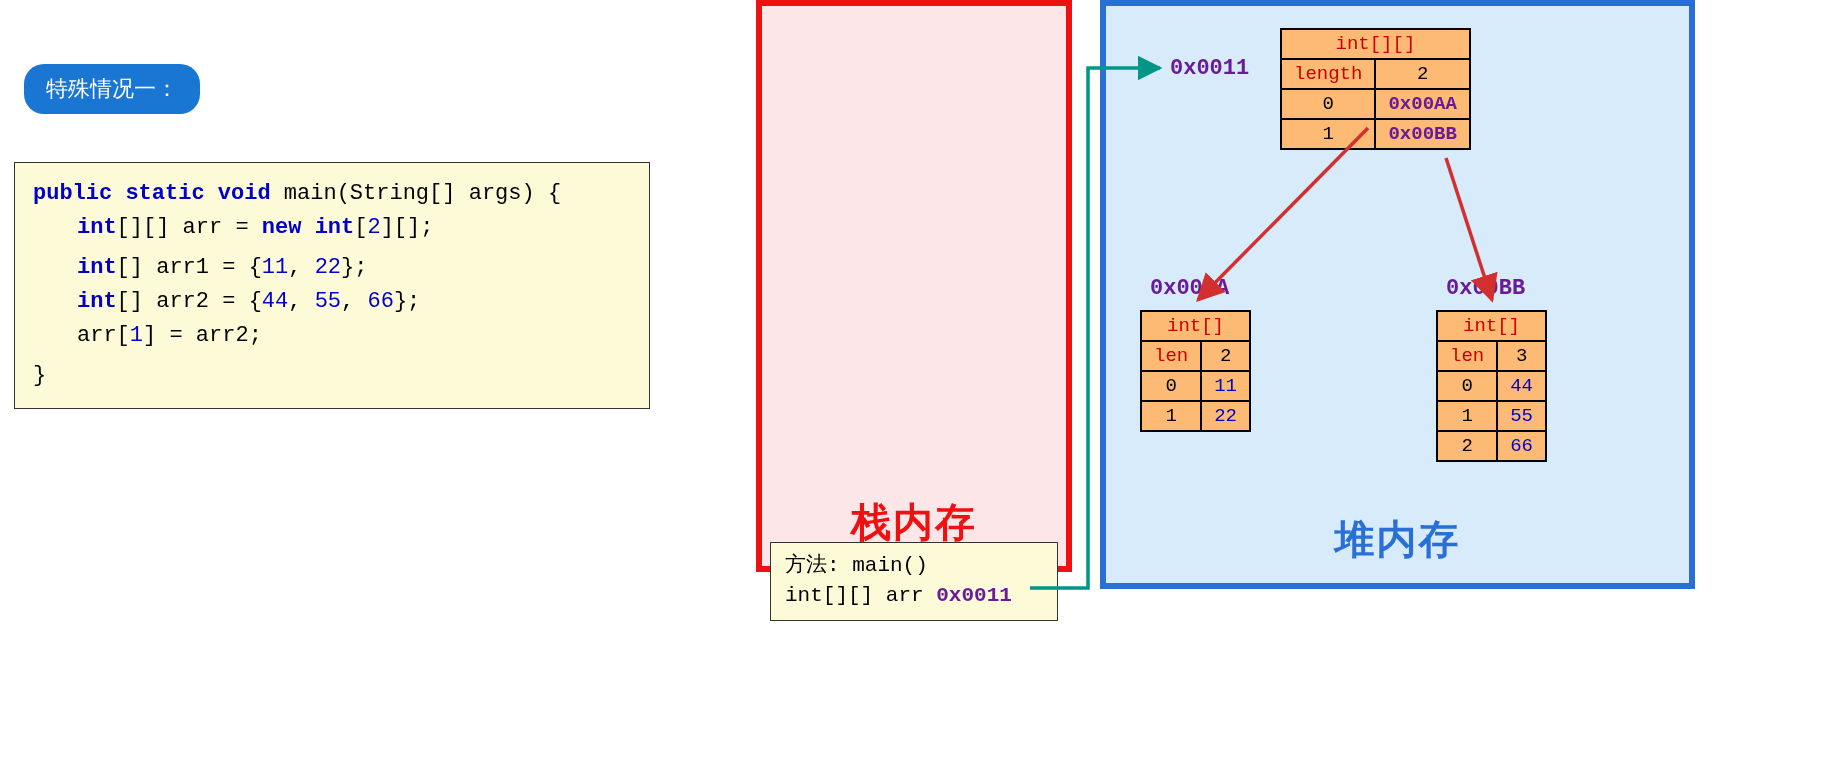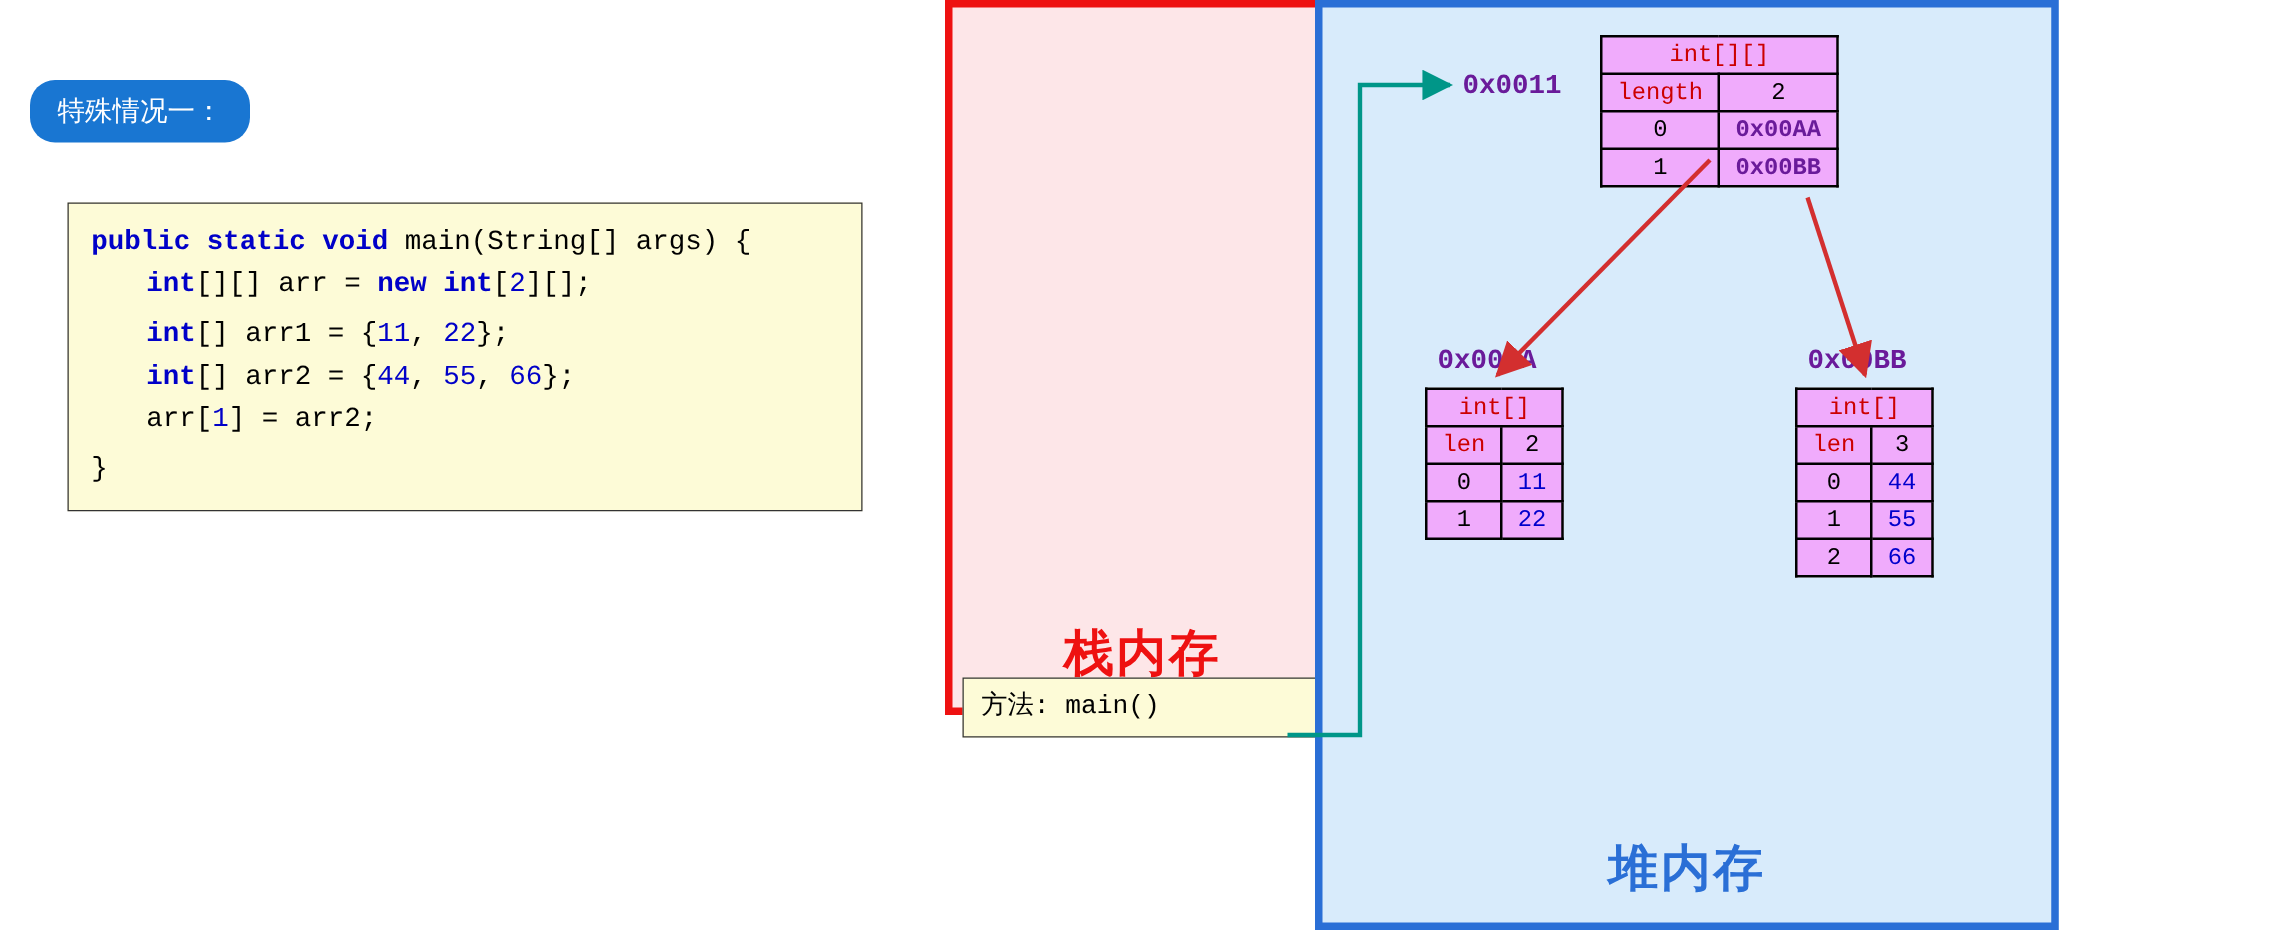--- a/index.html
+++ b/index.html
@@ -69,21 +69,21 @@
     border-collapse: collapse;
     background: #fff;
     font-size: 19px;
     font-family: "Consolas", "Courier New", monospace;
   }
   .obj-table td, .obj-table th {
     border: 2px solid #000;
     padding: 3px 12px;
     text-align: center;
     min-width: 44px;
-    background: #f0abfc;
+    background: #fdba74;
   }
   .obj-table .hdr { color: #c00; font-weight: normal; }
   .obj-table .full { text-align: center; }
   .obj-table .len-label { color: #c00; font-weight: normal; }
   .obj-table .val-addr { color: #6a1b9a; font-weight: bold; }
   .obj-table .val-num { color: #00c; }
   .addr-label {
     position: absolute;
     color: #6a1b9a;
     font-weight: bold;
@@ -95,38 +95,41 @@
     top: 0; left: 0;
     width: 1826px; height: 760px;
     pointer-events: none;
   }
 </style>
 </head>
 <body>
 
 <div class="badge" style="top:64px; left:24px;">特殊情况一：</div>
 
-<div class="code-box" style="top:162px; left:14px; width:636px;margin-left:40px;">
+<div class="code-box" style="top:162px; left:14px; width:636px;">
   <div><span class="kw">public static void</span><span> main(String[] args) {</span></div>
   <div style="padding-left:44px"><span class="kw">int</span><span>[][] arr = </span><span class="kw">new int</span><span>[</span><span class="num">2</span><span>][];</span></div>
   <div style="padding-left:44px; margin-top:6px"><span class="kw">int</span><span>[] arr1 = {</span><span class="num">11</span><span>, </span><span class="num">22</span><span>};</span></div>
   <div style="padding-left:44px"><span class="kw">int</span><span>[] arr2 = {</span><span class="num">44</span><span>, </span><span class="num">55</span><span>, </span><span class="num">66</span><span>};</span></div>
   <div style="padding-left:44px"><span>arr[</span><span class="num">1</span><span>] = arr2;</span></div>
   <div style="margin-top:6px">}</div>
 </div>
 
 <div class="stack-region" style="top:0; left:756px; width:316px; height:572px;">
   <div class="region-label stack-label">栈内存</div>
 </div>
 
 <div class="stack-frame" style="top:542px; left:770px; width:288px;">
   <div>方法: main()</div>
-</div>
-
-<div class="heap-region" style="top:0; left:1052px; width:595px; height:744px;">
+  <div>
+    <span>int[][] arr  </span><span class="addr">0x0011</span>
+  </div>
+</div>
+
+<div class="heap-region" style="top:0; left:1100px; width:595px; height:589px;">
   <div class="region-label heap-label">堆内存</div>
 </div>
 
 <div class="addr-label" style="top:56px; left:1170px;">0x0011</div>
 
 <table class="obj-table" style="top:28px; left:1280px;">
   <tbody>
       <tr>
         <td colspan="2" class="hdr full">int[][]</td>
       </tr>

